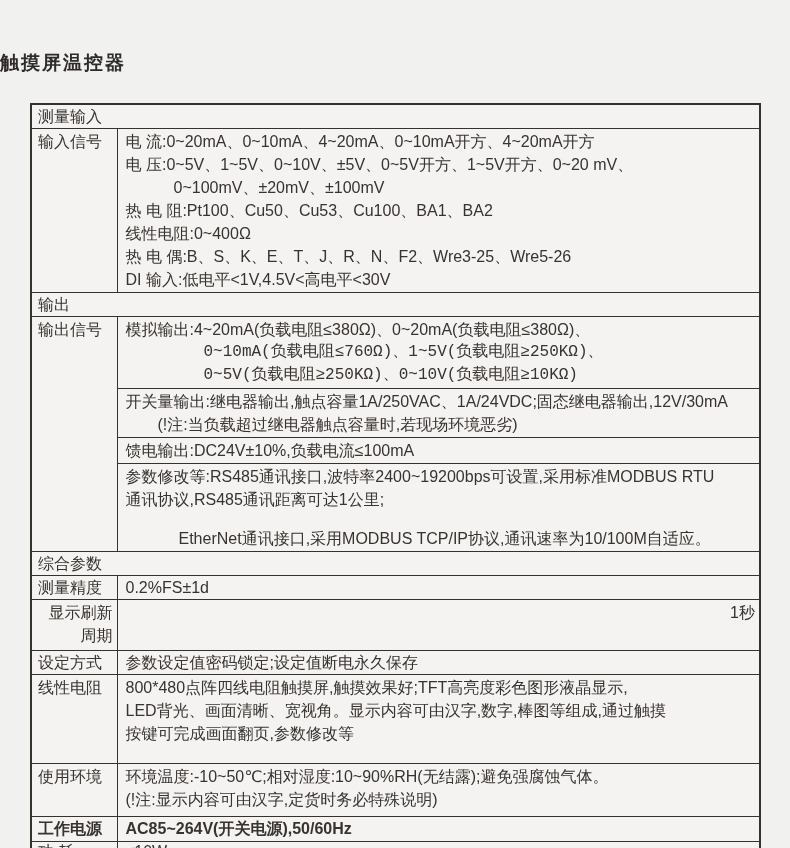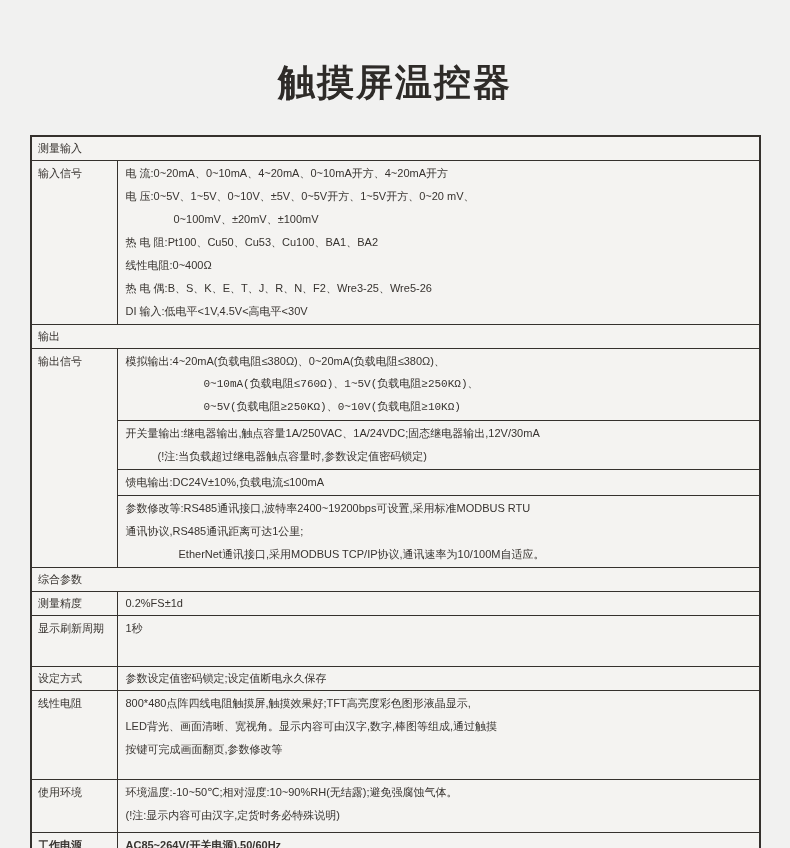--- a/index.html
+++ b/index.html
@@ -4,62 +4,61 @@
 <style>
   html,body{margin:0;padding:0;}
   body{
     width:790px;height:848px;
     background:#f1f1f0;
     font-family:"Liberation Sans","DejaVu Sans",sans-serif;
     color:#37332f;
     overflow:hidden;
   }
   .page-title{
-    margin:8px;
+    margin:0;
     padding-top:50px;
-    text-align:center;
-    font-size:37px;
+    font-size:19px;
     font-weight:bold;
     letter-spacing:2px;
     color:#2e2b28;
   }
   table.spec{
     border-collapse:collapse;
     table-layout:fixed;
     width:731px;
     margin:27px 0 0 30px;
     background:#f4f3f1;
     border:2.5px solid #35312d;
   }
   table.spec td{
     border:1.5px solid #35312d;
-    font-size:11px;
+    font-size:16px;
     line-height:23px;
     vertical-align:top;
     overflow:hidden;
   }
   td.hdr{
     height:20px;
     padding:0 0 0 6px;
     line-height:21px;
   }
   td.lbl{
     width:86px;
     padding:1px 4px 1px 6px;
     word-break:break-all;
   }
   td.val{
     padding:1px 4px 1px 8px;
   }
   .line{white-space:nowrap;}
   .ind32{padding-left:32px;}
   .ind48{padding-left:48px;}
-  .ind53{padding-left:53px;}
+  .ind53{padding-left:53px;margin-top:16px;}
   .ind78{padding-left:78px;font-family:Liberation Mono, monospace;}
-  tr.r-refresh td{height:48px;}
+  tr.r-refresh td{height:48px;text-align:right;}
   tr.r-display td{height:86px;}
   tr.r-env td{height:50px;margin-top:29px;}
   tr.r-power td{height:21px;line-height:22px;font-weight:bold;}
   tr.r-consume td{height:15px;line-height:18px;}
   tr.r-single td{height:20px;line-height:21px;}
 </style>
 </head>
 <body>
 
 <h1 class="page-title">触摸屏温控器</h1>
@@ -94,21 +93,21 @@
     <td class="lbl" rowspan="4">输出信号</td>
     <td class="val">
       <div class="line">模拟输出:4~20mA(负载电阻≤380Ω)、0~20mA(负载电阻≤380Ω)、</div>
       <div class="line ind78">0~10mA(负载电阻≤760Ω)、1~5V(负载电阻≥250KΩ)、</div>
       <div class="line ind78">0~5V(负载电阻≥250KΩ)、0~10V(负载电阻≥10KΩ)</div>
     </td>
   </tr>
   <tr>
     <td class="val">
       <div class="line">开关量输出:继电器输出,触点容量1A/250VAC、1A/24VDC;固态继电器输出,12V/30mA</div>
-      <div class="line ind32">(!注:当负载超过继电器触点容量时,参数设定值密码锁定)</div>
+      <div class="line ind32">(!注:当负载超过继电器触点容量时,若现场环境恶劣)</div>
     </td>
   </tr>
   <tr>
     <td class="val">
       <div class="line">馈电输出:DC24V±10%,负载电流≤100mA</div>
     </td>
   </tr>
   <tr>
     <td class="val">
       <div class="line">参数修改等:RS485通讯接口,波特率2400~19200bps可设置,采用标准MODBUS RTU</div>

